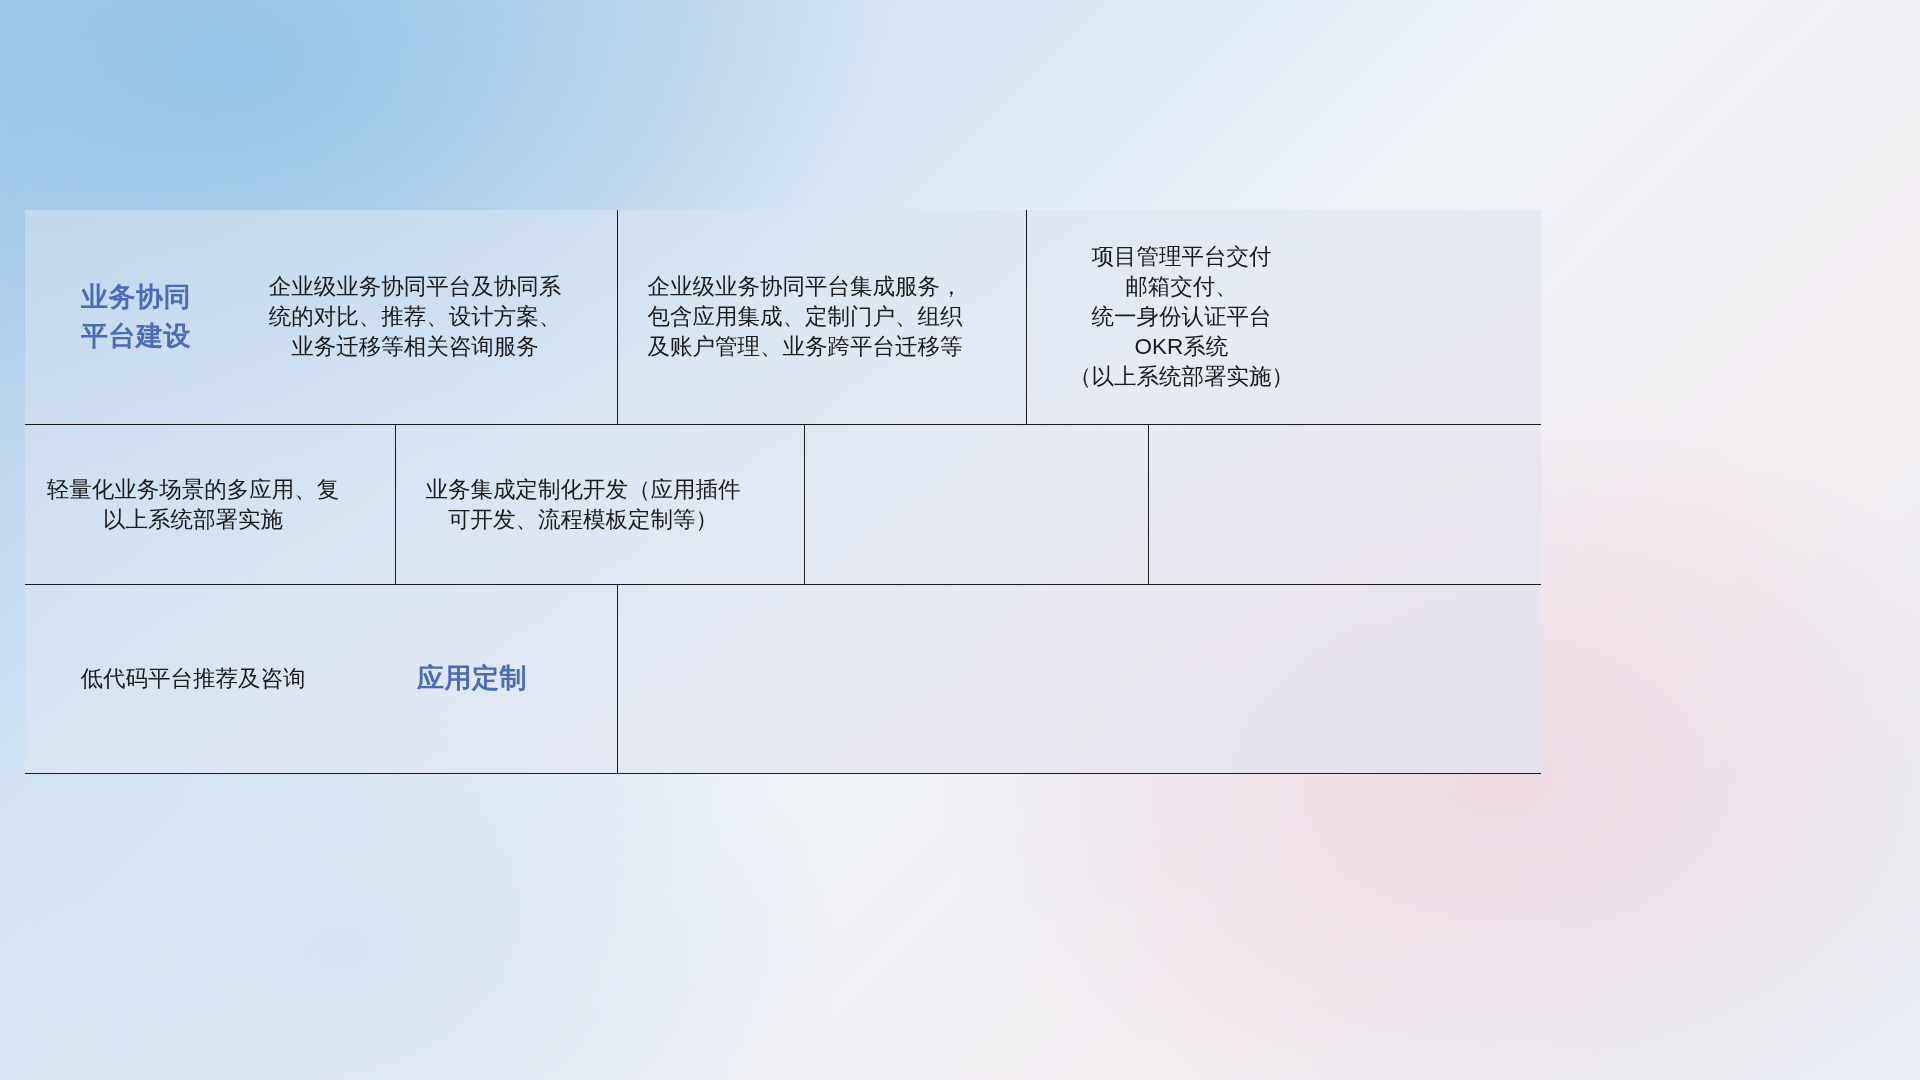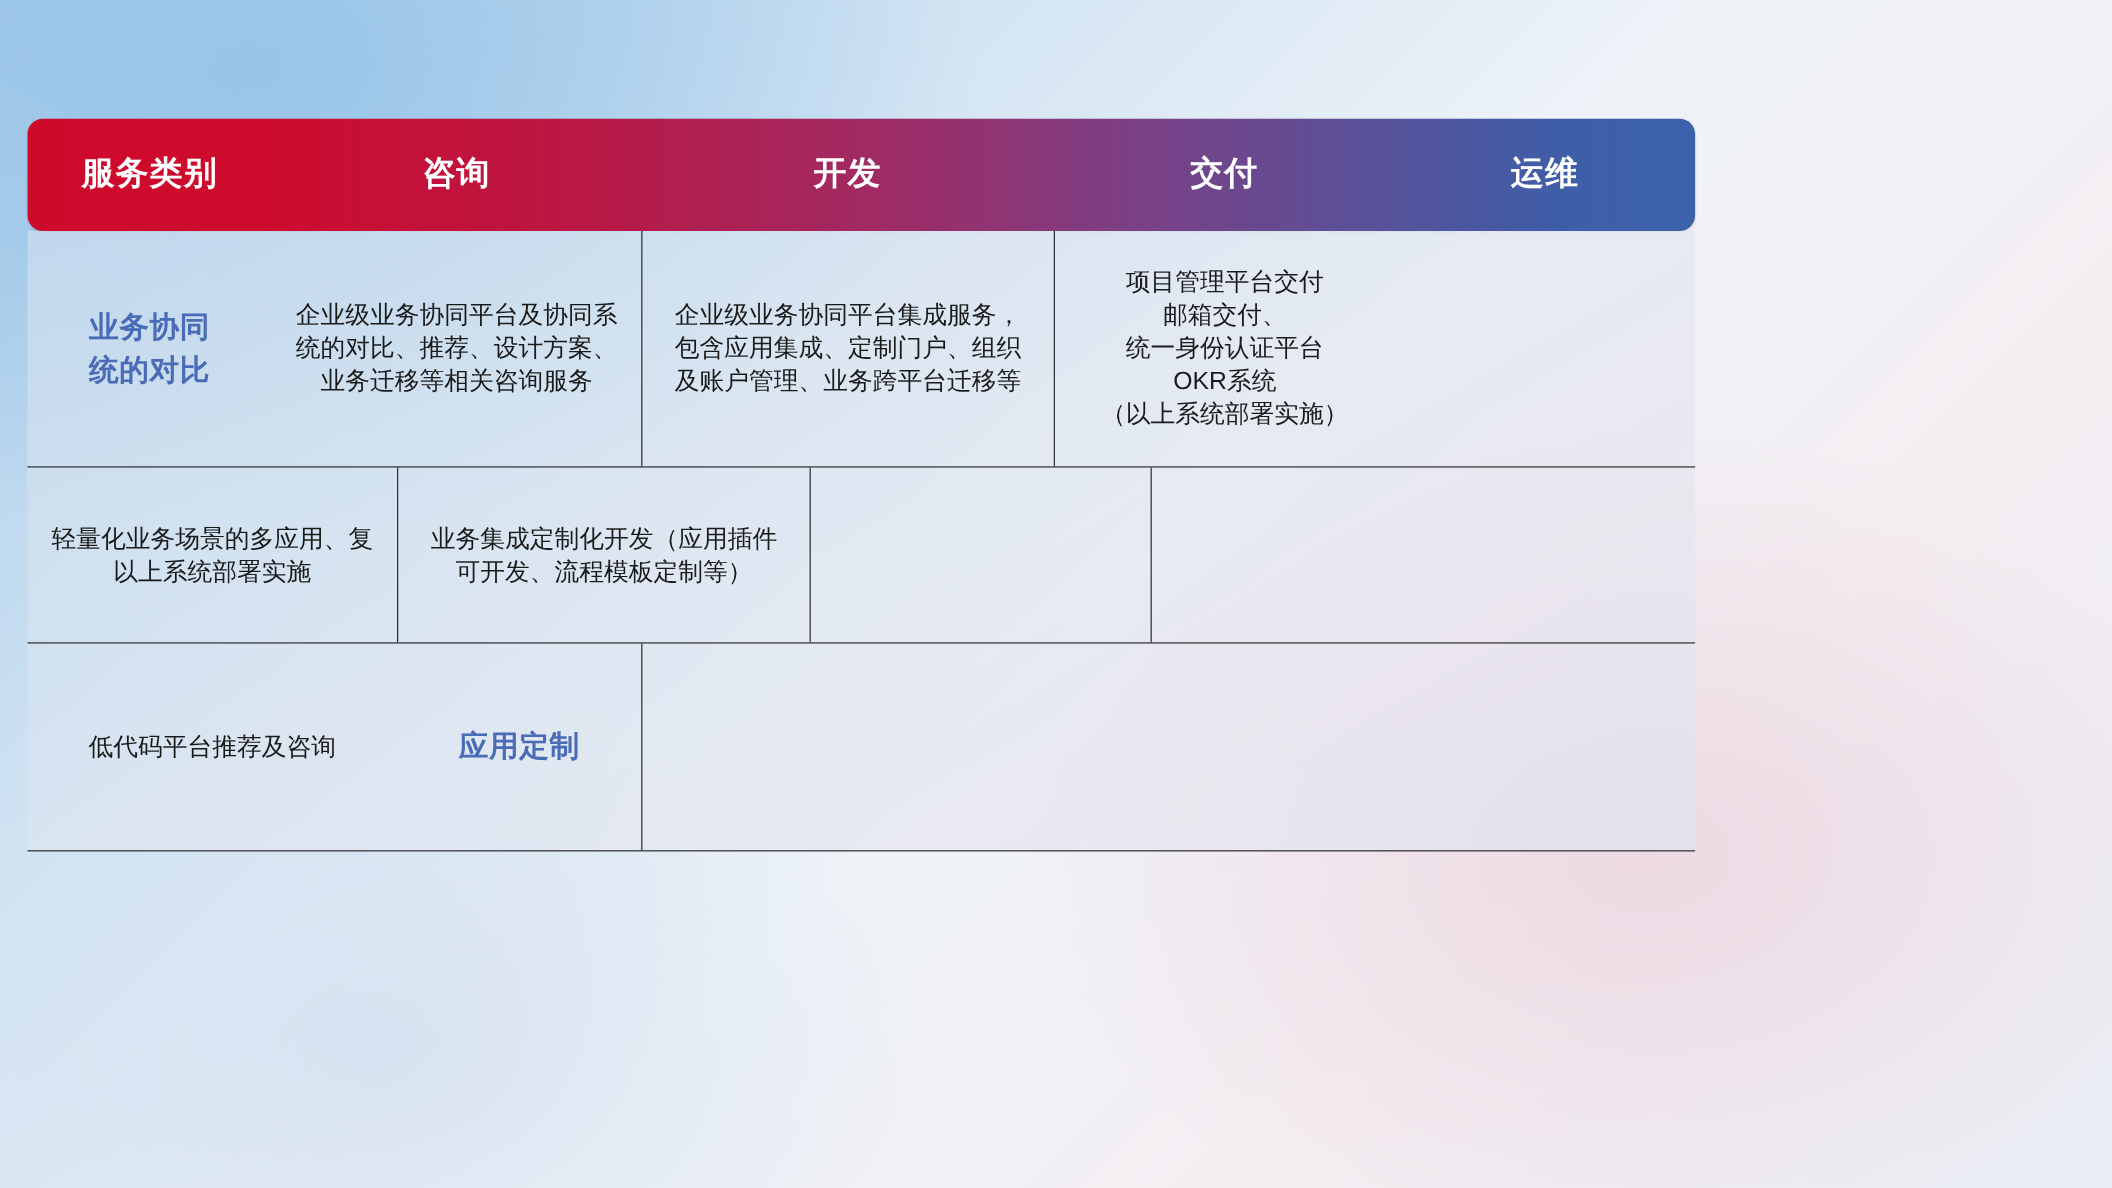--- a/index.html
+++ b/index.html
@@ -60,21 +60,21 @@
     padding:6px 14px;
     color:#1a1a1a;
     font-size:22.5px;line-height:1.33;
     text-align:center;
     white-space:pre-line;
   }
   .tcell.cat{
     color:#4a6bb5;font-weight:bold;font-size:27px;line-height:1.45;
     letter-spacing:.5px;
   }
-  .sep{border-left:1.6px solid #1b1b1b;}
+  .sep{border-left:1.6px solid #1b1b1b;margin-left:34px;}
 
   
   .c1{width:222px;}
   .c2{width:336px;}
   .c3{width:375px;}
   .c4{width:310px;}
   .c5{width:273px;}
 
   
   .h1{width:222px;}
@@ -83,43 +83,26 @@
   .h4{width:310px;}
   .h5{width:273px;}
 </style>
 </head>
 <body>
 
 <div id="stage">
 
   <div id="table">
 
-    <div id="thead">
-      <div class="hcell h1">
-        <span>服务类别</span>
-      </div>
-      <div class="hcell h2">
-        <span>咨询</span>
-      </div>
-      <div class="hcell h3">
-        <span>开发</span>
-      </div>
-      <div class="hcell h4">
-        <span>交付</span>
-      </div>
-      <div class="hcell h5">
-        <span>运维</span>
-      </div>
-    </div>
 
     <div id="tbody">
 
       <div class="trow r1">
         <div class="tcell cat c1">业务协同
-统的对比</div>
+平台建设</div>
         <div class="tcell c2">企业级业务协同平台及协同系
 统的对比、推荐、设计方案、
 业务迁移等相关咨询服务</div>
         <div class="tcell c3 sep">企业级业务协同平台集成服务，
 包含应用集成、定制门户、组织
 及账户管理、业务跨平台迁移等</div>
         <div class="tcell c4 sep">项目管理平台交付
 邮箱交付、
 统一身份认证平台
 OKR系统

